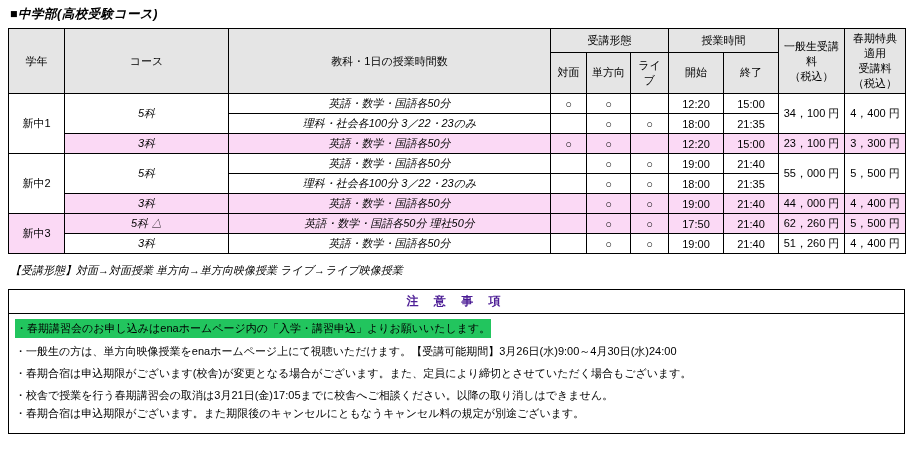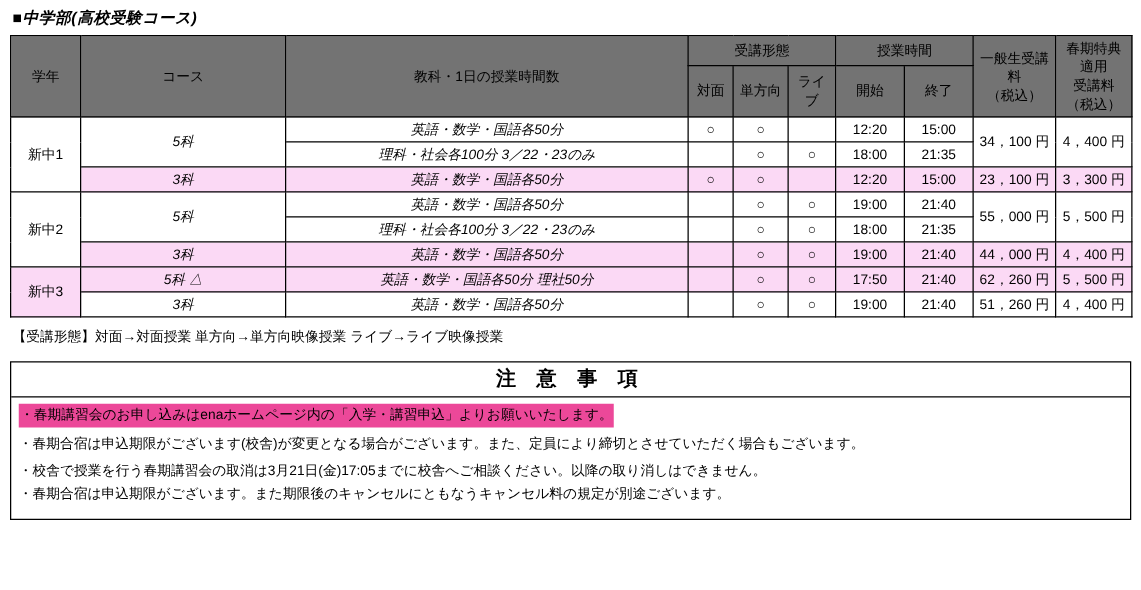--- a/index.html
+++ b/index.html
@@ -37,21 +37,21 @@
     border: 1px solid #000000;
     font-weight: normal;
     font-size: 11px;
     padding: 2px 3px;
     text-align: center;
     vertical-align: middle;
     height: 20px;
     box-sizing: border-box;
   }
   thead th {
-    background: #737373;
+    background: #e5e5e5;
   }
   .hdr-tall {
     height: 38px;
   }
   td.left {
     text-align: left;
     padding-left: 6px;
     font-style: italic;
   }
   td.right {
@@ -59,49 +59,50 @@
     padding-right: 6px;
     margin-left: 44px;
   }
   .pink {
     background: #fbd9f5;
   }
   .notes {
     margin: 7px 0 0 2px;
     font-size: 11px;
     line-height: 1.7;
+    font-style: italic;
   }
   .notes div {
     margin-bottom: 2px;
   }
   .attention-box {
     margin-top: 9px;
     border: 1px solid #000000;
     width: 897px;
     box-sizing: border-box;
   }
   .attention-head {
     text-align: center;
-    color: #000000;
+    color: #4c1d95;
     font-weight: bold;
-    font-size: 16px;
+    font-size: 12px;
     letter-spacing: 6px;
     padding: 3px 0 3px 0;
     border-bottom: 1px solid #000000;
   }
   .attention-body {
     padding: 5px 6px 6px 6px;
     font-size: 11px;
     line-height: 1.55;
   }
   .attention-body p {
     margin: 0 0 5px 0;
   }
   .highlight {
-    background: #ec4899;
+    background: #22c55e;
     display: inline-block;
     padding: 1px 1px;
   }
   .indent {
     padding-left: 11px;
     display: block;
   }
 </style>
 </head>
 <body>
@@ -246,19 +247,20 @@
   </table>
 
   <div class="notes">
     <div>【受講形態】対面→対面授業  単方向→単方向映像授業  ライブ→ライブ映像授業</div>
   </div>
 
   <div class="attention-box">
     <div class="attention-head">注 意 事 項</div>
     <div class="attention-body">
       <p><span class="highlight">・春期講習会のお申し込みはenaホームページ内の「入学・講習申込」よりお願いいたします。</span></p>
+      <p>・一般生の方は、単方向映像授業をenaホームページ上にて視聴いただけます。【受講可能期間】3月26日(水)9:00～4月30日(水)24:00</p>
       <p>・春期合宿は申込期限がございます(校舎)が変更となる場合がございます。また、定員により締切とさせていただく場合もございます。</p>
       <p style="margin-bottom:1px">・校舎で授業を行う春期講習会の取消は3月21日(金)17:05までに校舎へご相談ください。以降の取り消しはできません。</p>
       <p>・春期合宿は申込期限がございます。また期限後のキャンセルにともなうキャンセル料の規定が別途ございます。</p>
     </div>
   </div>
 
 </div>
 
 </body></html>

